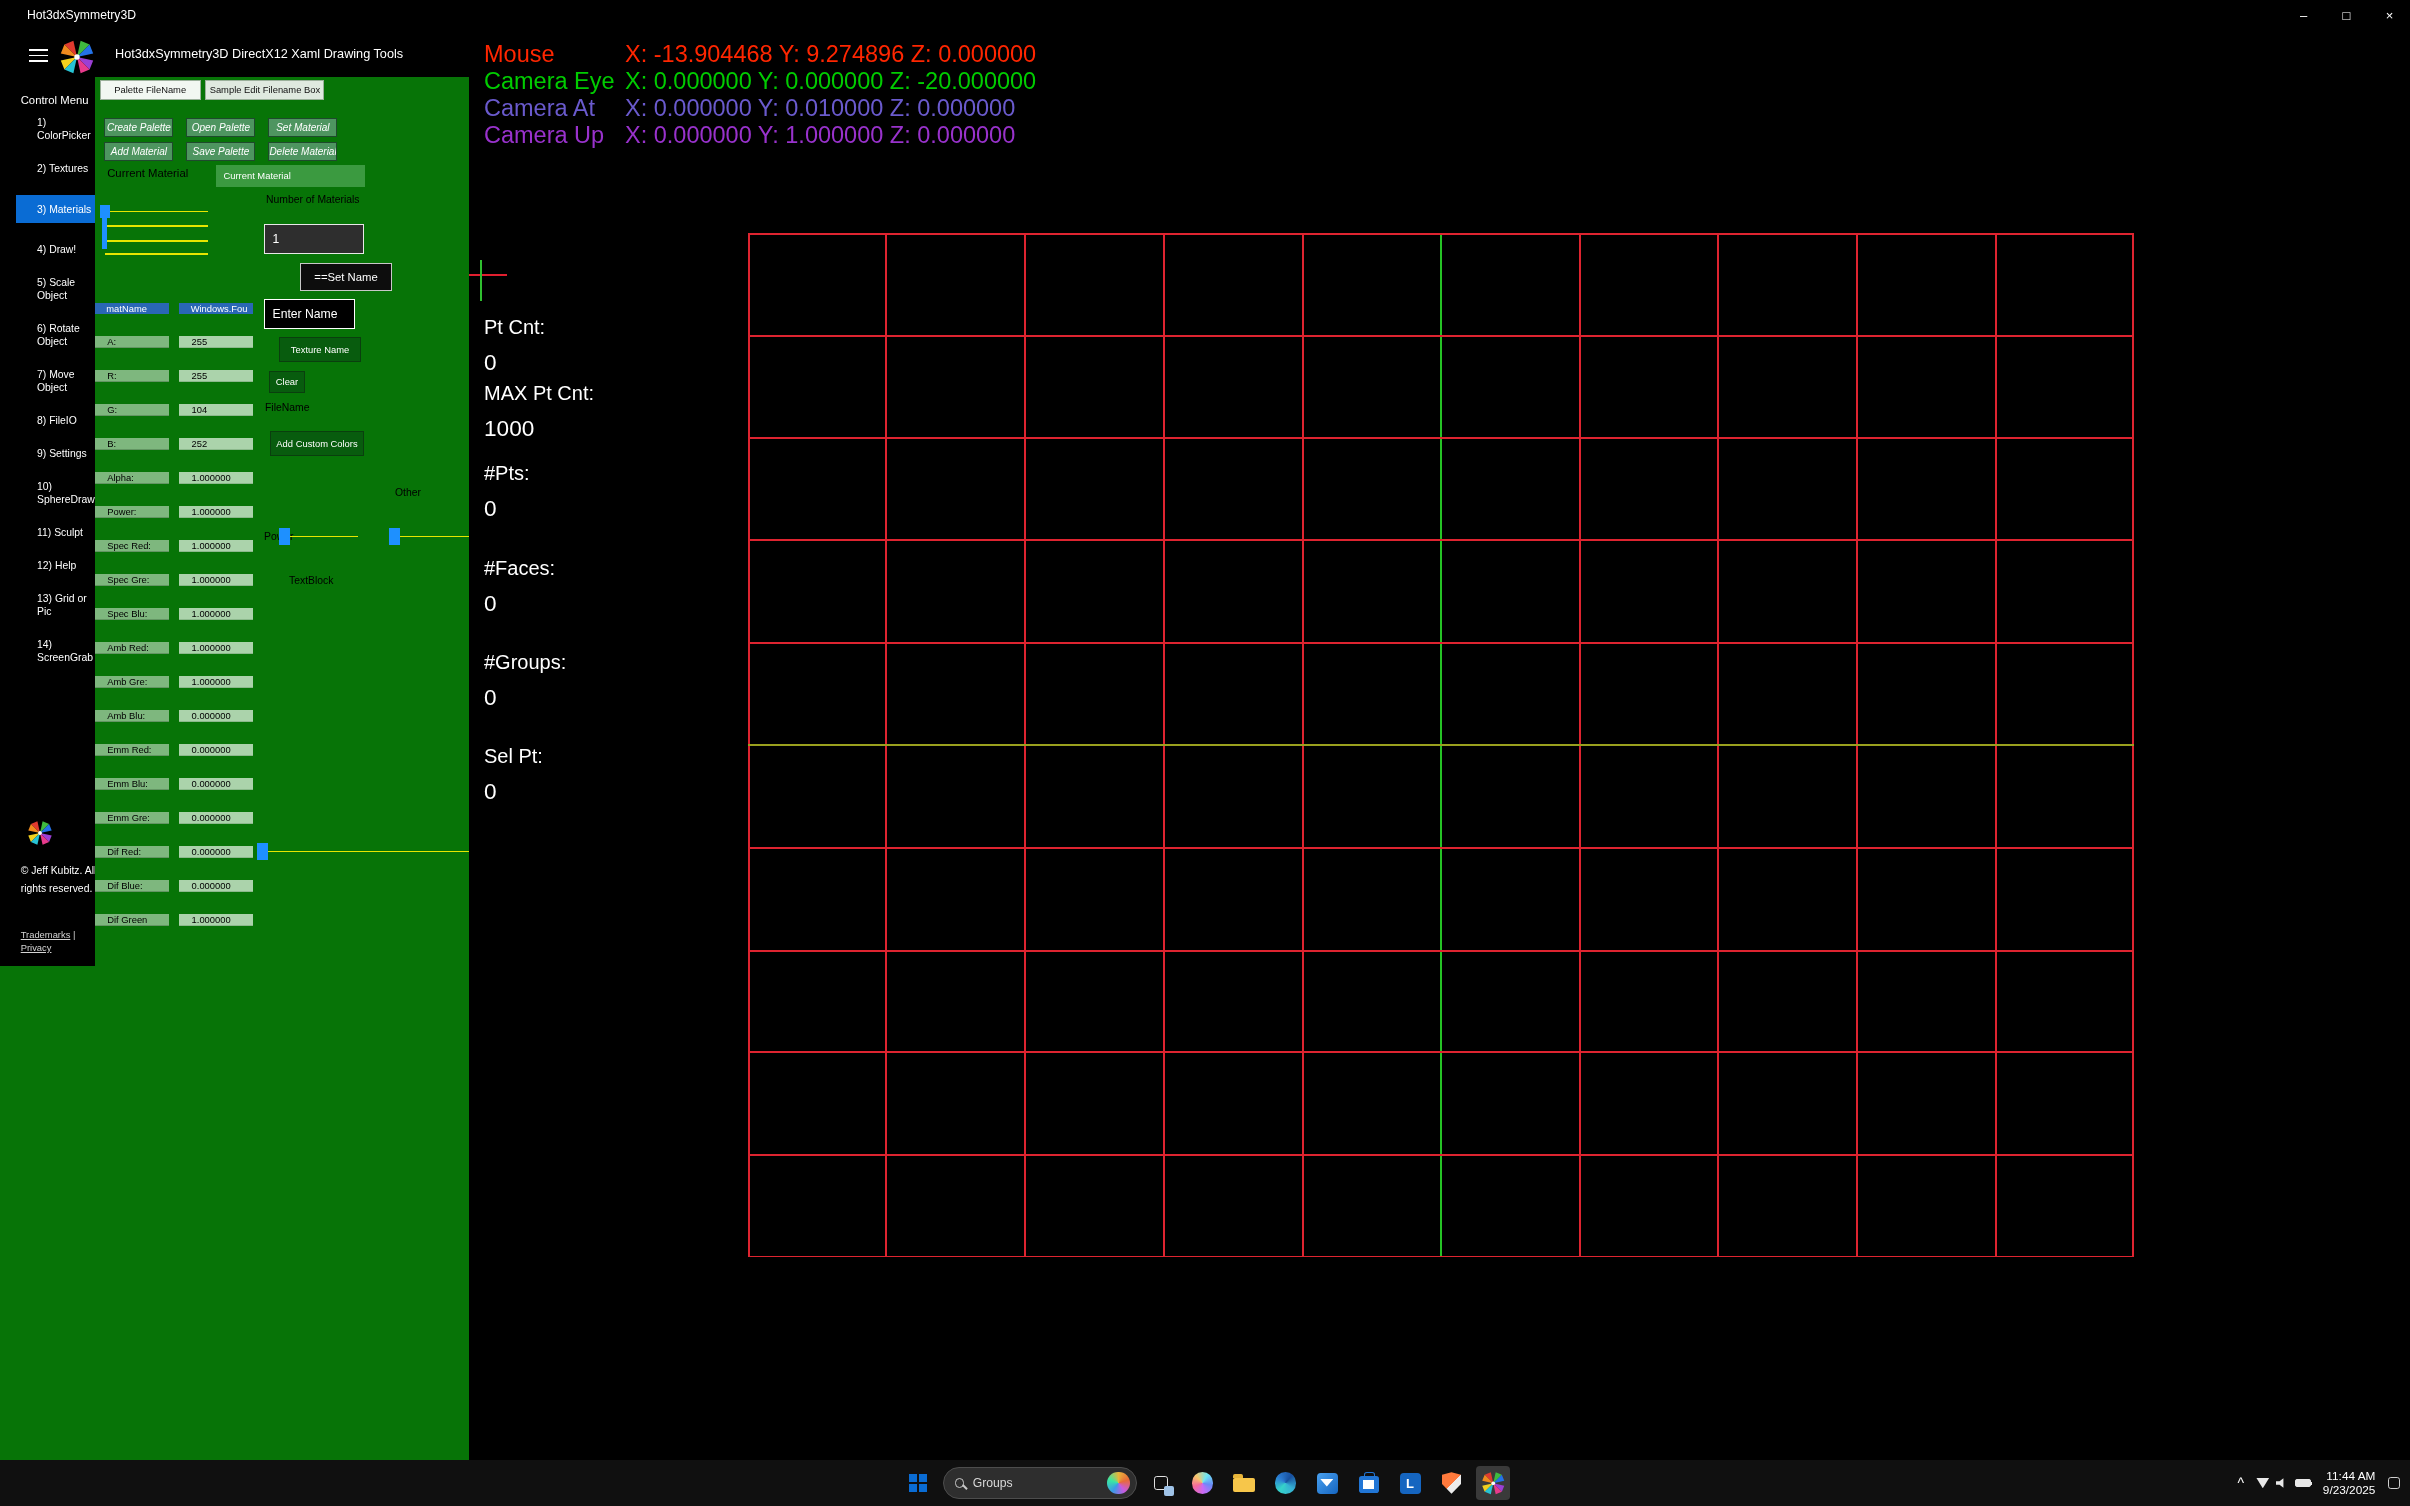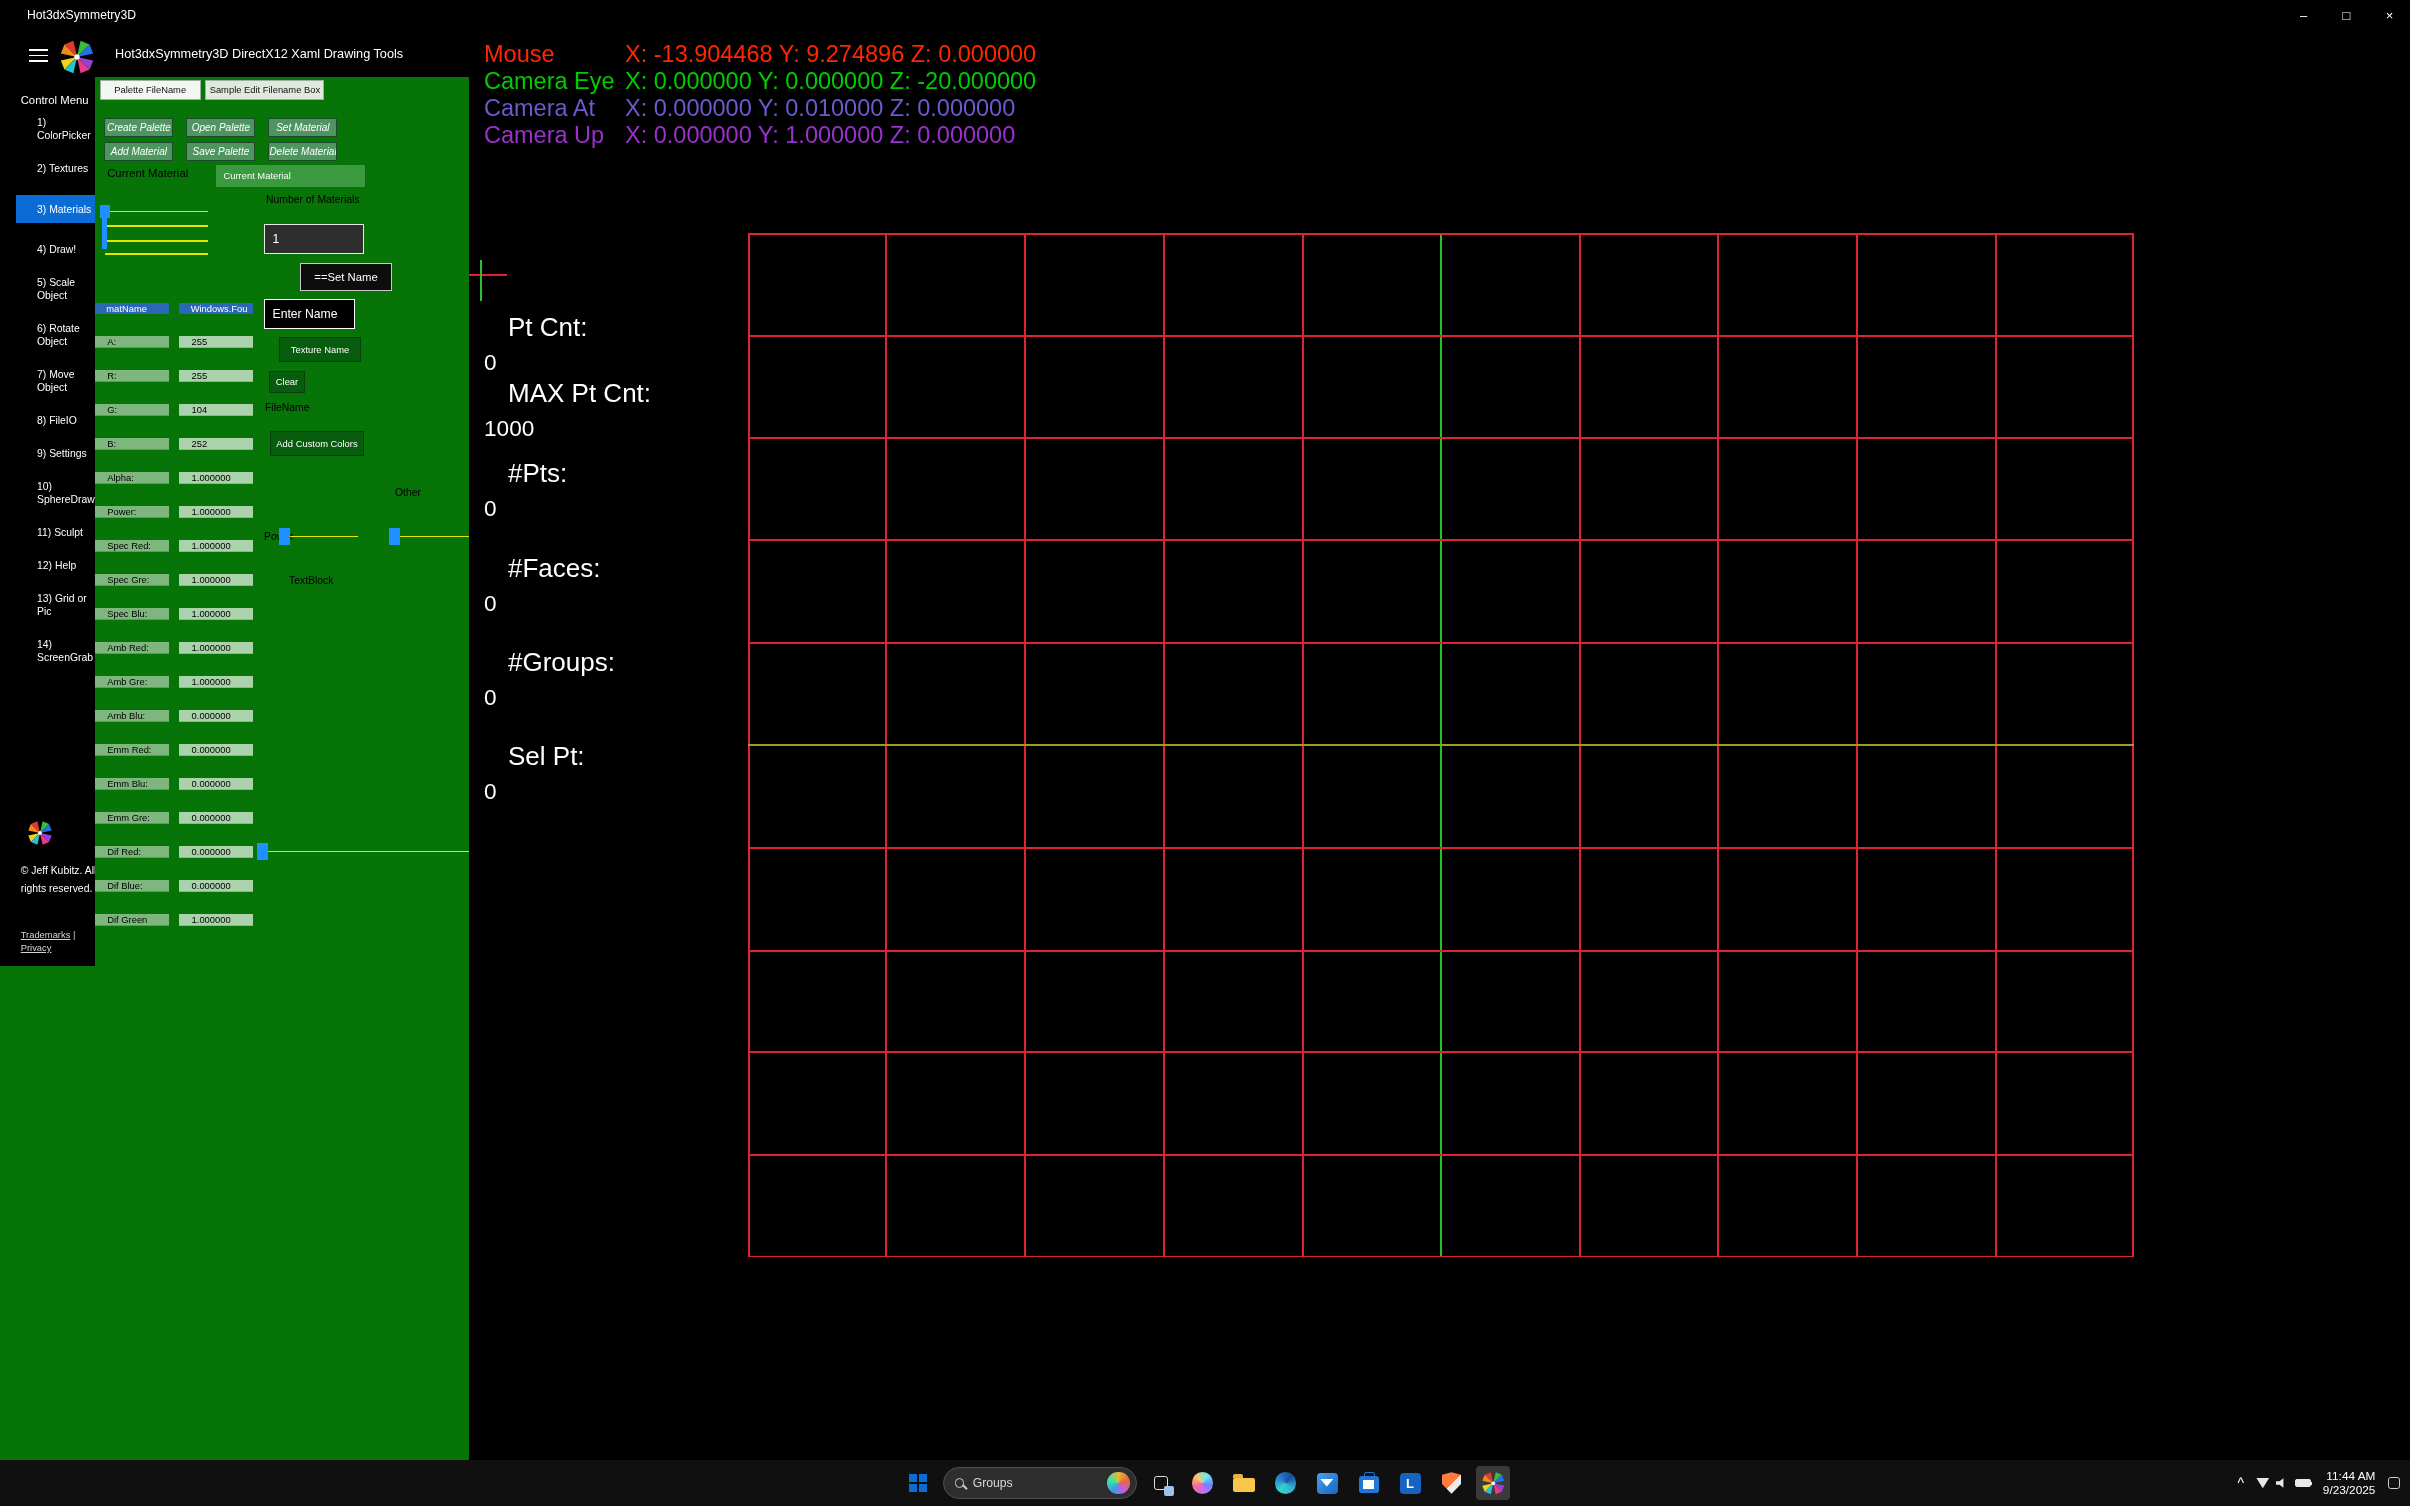--- a/index.html
+++ b/index.html
@@ -98,21 +98,21 @@
   .readout { font-size:23.5px; line-height:27px; white-space:nowrap; }
   .readout .rlabel { display:inline-block; min-width:141px; }
   .crosshair i { position:absolute; display:block; }
   .ch-h { left:0; top:243px; width:38px; height:1.9px; background:#e11f2f; }
   .ch-v { left:11.3px; top:229px; width:1.9px; height:41px; background:#2fbf2f; }
   .stats { position:absolute; left:15px; top:0; width:282px; height:100%; color:#fff; }
   .stat-group { position:absolute; left:0; }
   .stats div:nth-of-type(1){ top:282px; } .stats div:nth-of-type(2){ top:348px; }
   .stats div:nth-of-type(3){ top:428px; } .stats div:nth-of-type(4){ top:523px; }
   .stats div:nth-of-type(5){ top:617px; } .stats div:nth-of-type(6){ top:711px; }
-  .stat-label { font-size:26px; line-height:29px;margin-left:24px; }
+  .stat-label { font-size:20px; line-height:29px; }
   .stat-value { font-size:22.6px; line-height:29px; margin-top:5.6px; }
   .dgrid { position:absolute; left:279px; top:202px; width:1386px; height:1024px; overflow:hidden; }
   .gline { position:absolute; }
   .gline.v { top:0; bottom:0; width:1.9px; }
   .gline.h { left:0; right:0; height:1.9px; }
 
   
   .taskbar { position:absolute; left:0; top:1460px; width:2411px; height:46px; background:#101010; }
   .tb-center { position:absolute; left:0; right:0; top:0; height:46px;
                display:flex; align-items:center; justify-content:center; gap:7.5px; }

